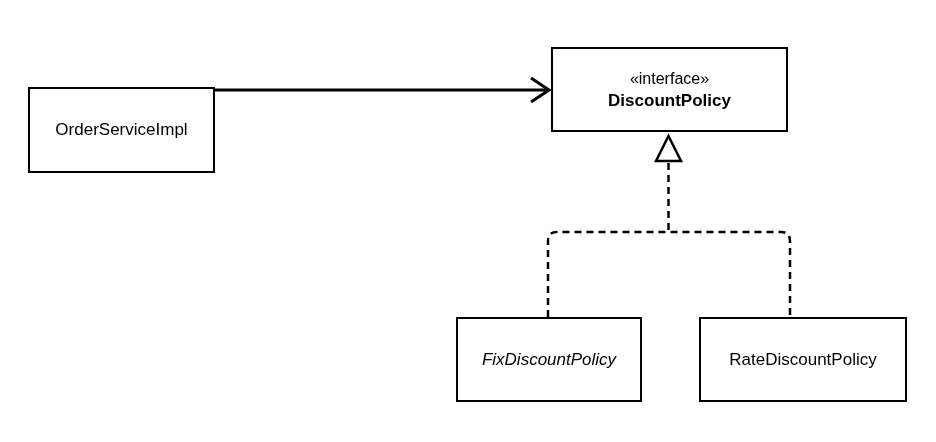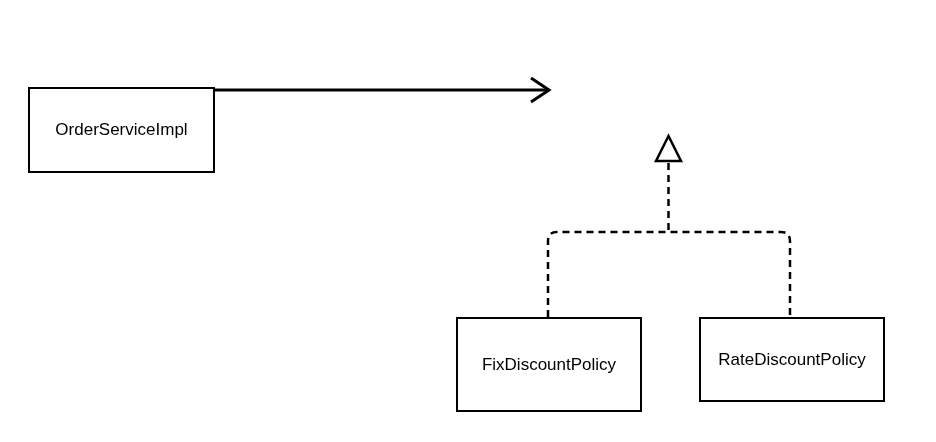--- a/index.html
+++ b/index.html
@@ -29,22 +29,22 @@
     flex-direction: column;
     align-items: center;
     justify-content: center;
     text-align: center;
     font-size: 17px;
     line-height: 22px;
     color: #000000;
   }
   .box-order   { left: 28px;  top: 47px;  width: 187px; height: 86px; margin-top: 40px; }
   .box-iface   { left: 551px; top: 47px;  width: 237px; height: 85px; }
-  .box-fix     { left: 456px; top: 317px; width: 186px; height: 95px; }
-  .box-rate    { left: 699px; top: 317px; width: 186px; height: 85px; }
+  .box-fix     { left: 456px; top: 317px; width: 186px; height: 85px; font-style: italic; }
+  .box-rate    { left: 699px; top: 317px; width: 208px; height: 85px; }
   .stereotype  { font-size: 16px; font-weight: 400; }
   .iface-name  { font-size: 17px; font-weight: 700; }
 </style>
 </head>
 <body>
 
 <div class="canvas">
 
   <svg class="connectors" width="936" height="442" viewBox="0 0 936 442">
 
@@ -55,20 +55,24 @@
 
     <line x1="668.5" y1="163" x2="668.5" y2="232" stroke="#000000" stroke-width="2.5" stroke-dasharray="7 5"></line>
 
     <path d="M 548 317 L 548 241 Q 548 232 557 232 L 781 232 Q 790 232 790 241 L 790 317" fill="none" stroke="#000000" stroke-width="2.5" stroke-dasharray="7 5"></path>
   </svg>
 
   <div class="uml-box box-order">
     <span>OrderServiceImpl</span>
   </div>
 
+  <div class="uml-box box-iface">
+    <span class="stereotype">«interface»</span>
+    <span class="iface-name">DiscountPolicy</span>
+  </div>
 
   <div class="uml-box box-fix">
     <span>FixDiscountPolicy</span>
   </div>
 
   <div class="uml-box box-rate">
     <span>RateDiscountPolicy</span>
   </div>
 
 </div>

